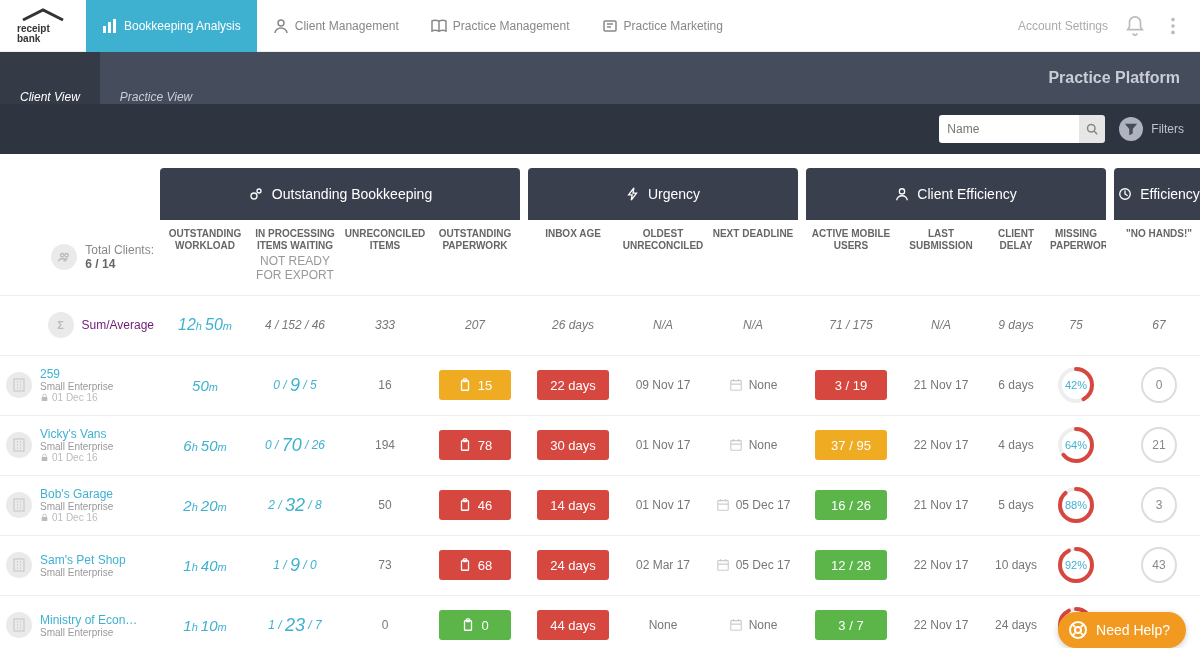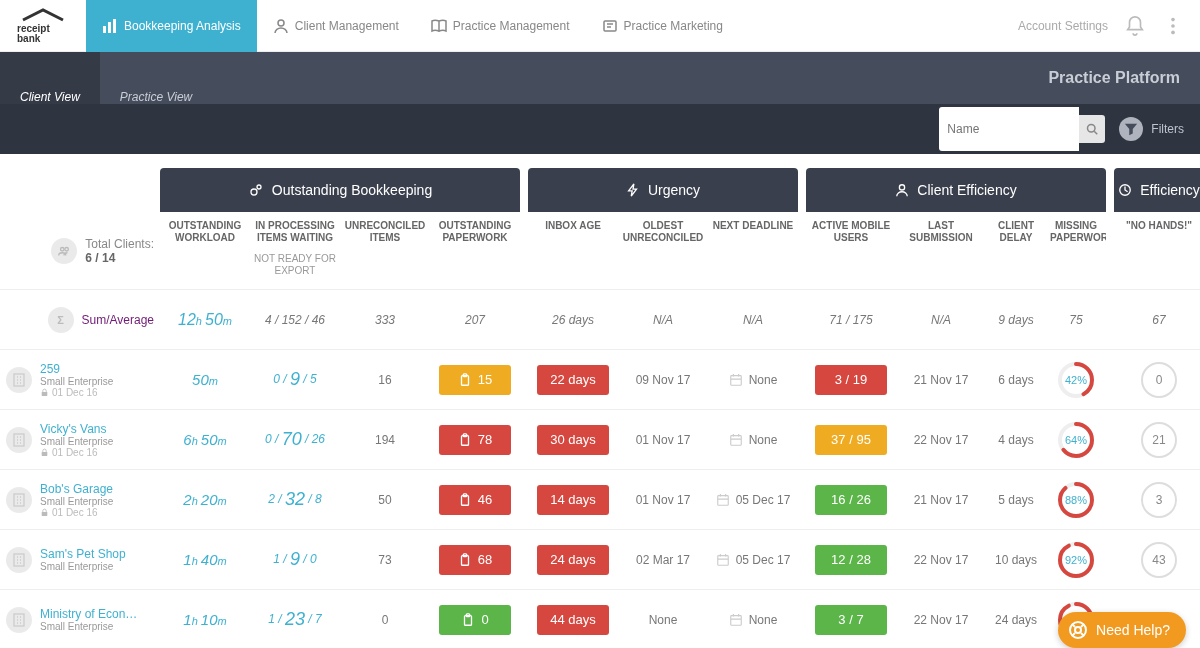--- a/index.html
+++ b/index.html
@@ -12,31 +12,31 @@
   .nav-icon { width:16px; height:16px; display:inline-block; }
   .nav-right { margin-left:auto; display:flex; align-items:center; gap:16px; padding-right:16px; color:#aaa; }
   .bell-icon, .menu-dots-icon { width:22px; height:22px; color:#bbb; }
   .subnav { display:flex; align-items:center; height:52px; background:#454c5c; color:#c9cdd6; padding-right:20px; }
   .tab { padding:0 20px; height:52px; display:flex; align-items:flex-end; cursor:pointer;font-style:italic; }
   .tab.active { background:#353a47; color:#fff; }
   .subnav .platform-label { margin-left:auto; color:#c9cdd6; font-size:16px; font-weight:600; }
   .filterbar { display:flex; align-items:center; height:50px; background:#2f3441; padding:0 16px; }
   .filterbar .spacer { flex:1; }
   .search-wrap { display:flex; align-items:center; }
-  .search-input { width:140px; height:44px; border:none; padding:0 8px; font-size:12px; color:#555; background:#fff; border-radius:3px 0 0 3px; }
+  .search-input { width:140px; height:28px; border:none; padding:0 8px; font-size:12px; color:#555; background:#fff; border-radius:3px 0 0 3px; }
   .search-btn { width:26px; height:28px; background:#e6e6e6; border:none; display:flex; align-items:center; justify-content:center; border-radius:0 3px 3px 0; }
   .filters-btn { display:flex; align-items:center; gap:8px; margin-left:14px; color:#bfc4ce; }
   .filters-circle { width:24px; height:24px; border-radius:50%; background:#aeb3bd; display:flex; align-items:center; justify-content:center; }
 
   .grid { display:grid; grid-template-columns: 160px 90px 90px 90px 90px 8px 90px 90px 90px 8px 90px 90px 60px 60px 8px 90px; }
   .gap-cell { background:#fff; }
-  .group-header { background:#3a3f4d; color:#fff; height:44px; display:flex; align-items:center; justify-content:center; gap:8px; border-radius:4px 4px 0 0; margin-top:14px; font-size:14px; }
+  .group-header { background:#3a3f4d; color:#fff; height:52px; display:flex; align-items:center; justify-content:center; gap:8px; border-radius:4px 4px 0 0; margin-top:14px; font-size:14px; }
   .gh-gap { height:40px; margin-top:14px; }
   .col-header { background:#fff; color:#666; font-size:10px; font-weight:700; text-align:center; padding:8px 4px 12px; line-height:1.2; border-bottom:1px solid #eee; }
-  .col-sub { font-weight:400; font-size:10px; color:#999; display:block; margin-top:9px; }
+  .col-sub { font-weight:400; font-size:12px; color:#999; display:block; margin-top:2px; }
   .left-header-cell { display:flex; align-items:center; gap:8px; padding:10px 6px; border-bottom:1px solid #eee;justify-content:flex-end; }
   .circle-icon { width:26px; height:26px; border-radius:50%; background:#eaeaea; display:flex; align-items:center; justify-content:center; color:#bbb; font-size:11px; font-weight:700; flex-shrink:0; }
   .left-header-text .line1 { font-size:12px; color:#888; }
   .left-header-text .line2 { font-size:12px; color:#666; font-weight:600; }
 
   .row-cell { height:60px; display:flex; align-items:center; justify-content:center; border-bottom:1px solid #eee; font-size:12px; color:#777; background:#fff; }
   .row-cell.italic { font-style:italic; }
   .row-left { height:60px; display:flex; align-items:center; gap:8px; padding:6px; border-bottom:1px solid #eee; }
   .client-name { color:#3fb1d0; font-size:12px; font-weight:500; white-space:nowrap; overflow:hidden; text-overflow:ellipsis; max-width:110px; display:block; }
   .client-sub { color:#999; font-size:10px; }

